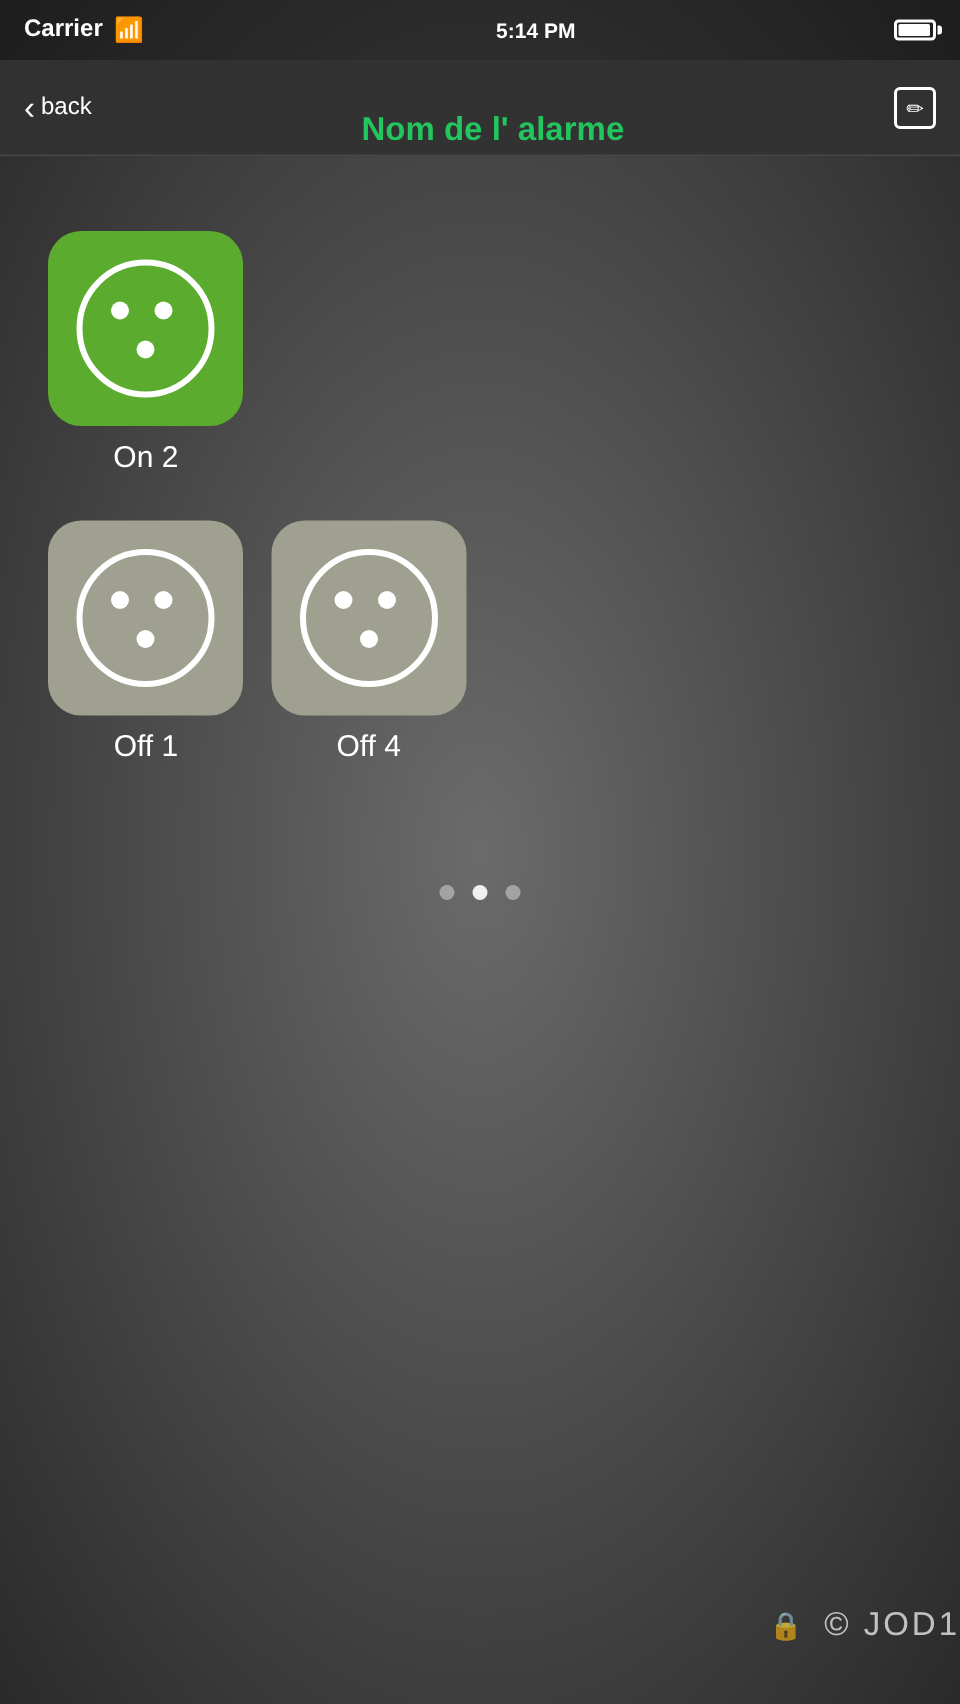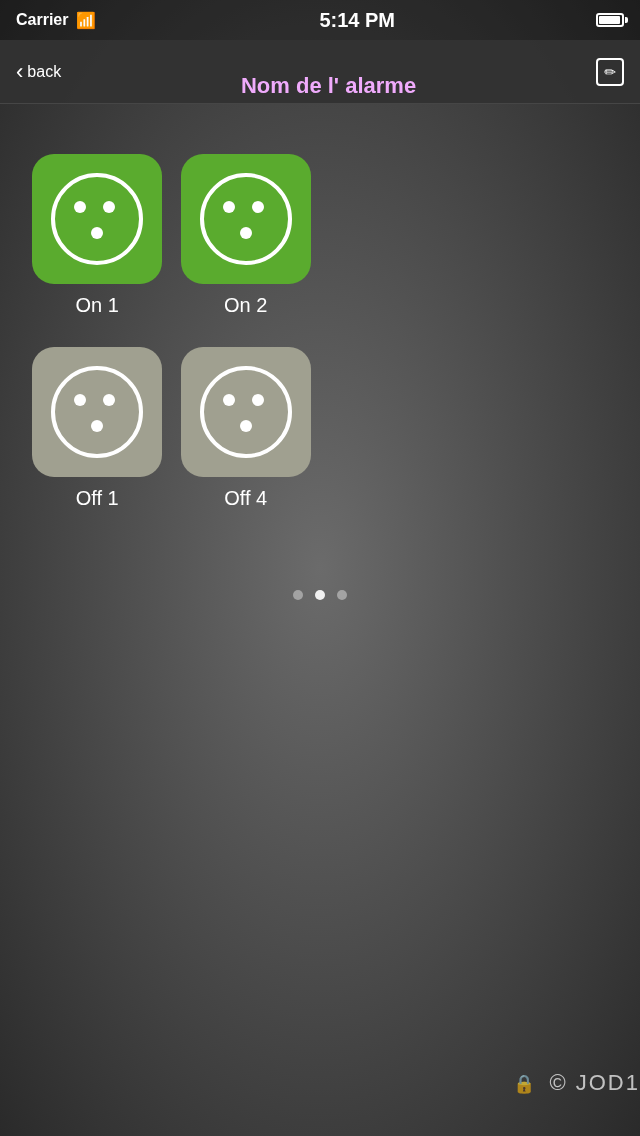--- a/index.html
+++ b/index.html
@@ -28,21 +28,21 @@
       font-weight: 500;
     }
     .status-left {
       display: flex;
       align-items: center;
       gap: 8px;
       font-weight: bold;
     }
     .status-carrier { font-size: 16px; }
     .wifi-icon { font-size: 16px; }
-    .status-time { font-size: 20px; font-weight: 600; margin-left: 26px; }
+    .status-time { font-size: 14px; font-weight: 600; margin-left: 26px; }
     .status-right { display: flex; align-items: center; }
     .battery-icon {
       width: 28px;
       height: 14px;
       border: 2px solid white;
       border-radius: 3px;
       position: relative;
       margin-left: 4px;
     }
     .battery-icon::after {
@@ -84,21 +84,21 @@
       font-size: 20px;
       cursor: pointer;
       gap: 4px;
     }
     .nav-chevron {
       font-size: 22px;
       line-height: 1;
     }
     .nav-back-text { font-size: 16px; }
     .nav-title {
-      color: #f0abfc;
+      color: #22c55e;
       font-size: 22px;
       font-weight: 600;
       text-align: center;
       margin-top: 28px;
     }
     .edit-icon {
       width: 28px;
       height: 28px;
       border: 2px solid white;
       border-radius: 4px;
@@ -236,34 +236,20 @@
     <span class="nav-back-text">back</span>
   </div>
   <span class="nav-title">Nom de l' alarme</span>
   <div class="edit-icon"></div>
 </div>
 
 <div class="main-content">
 
   <div class="grid-section" style="padding-bottom: 0;">
     <div class="icon-grid" id="on-grid">
-    <div class="icon-item">
-      <div class="icon-box on">
-        <svg class="face-svg" viewBox="0 0 100 100" xmlns="http://www.w3.org/2000/svg">
-      <circle cx="50" cy="50" r="44" fill="#5aab2e" stroke="white" stroke-width="4"></circle>
-
-      <circle cx="33" cy="38" r="6" fill="white"></circle>
-
-      <circle cx="62" cy="38" r="6" fill="white"></circle>
-
-      <circle cx="50" cy="64" r="6" fill="white"></circle>
-    </svg>
-      </div>
-      <span class="icon-label">On 1</span>
-    </div>
         <div class="icon-item">
       <div class="icon-box on">
         <svg class="face-svg" viewBox="0 0 100 100" xmlns="http://www.w3.org/2000/svg">
       <circle cx="50" cy="50" r="44" fill="#5aab2e" stroke="white" stroke-width="4"></circle>
 
       <circle cx="33" cy="38" r="6" fill="white"></circle>
 
       <circle cx="62" cy="38" r="6" fill="white"></circle>
 
       <circle cx="50" cy="64" r="6" fill="white"></circle>

